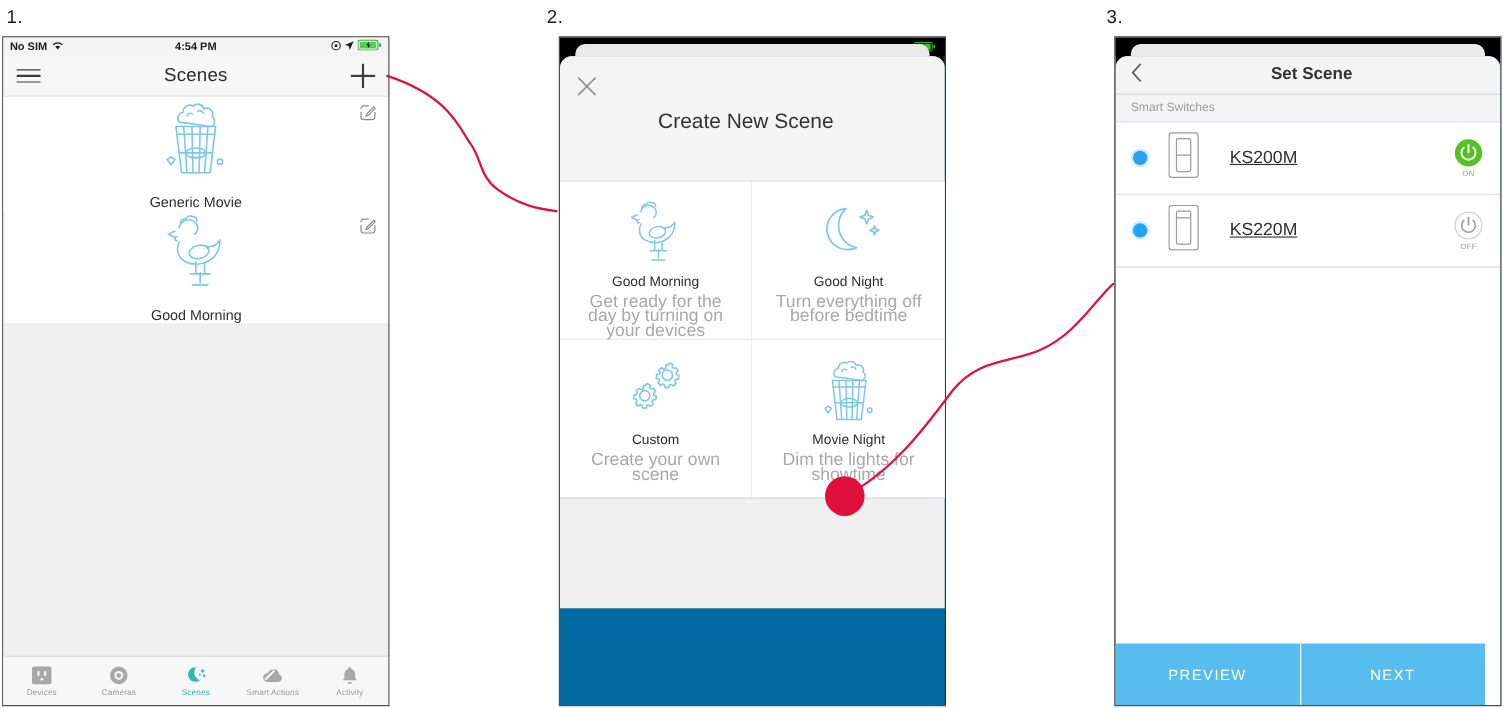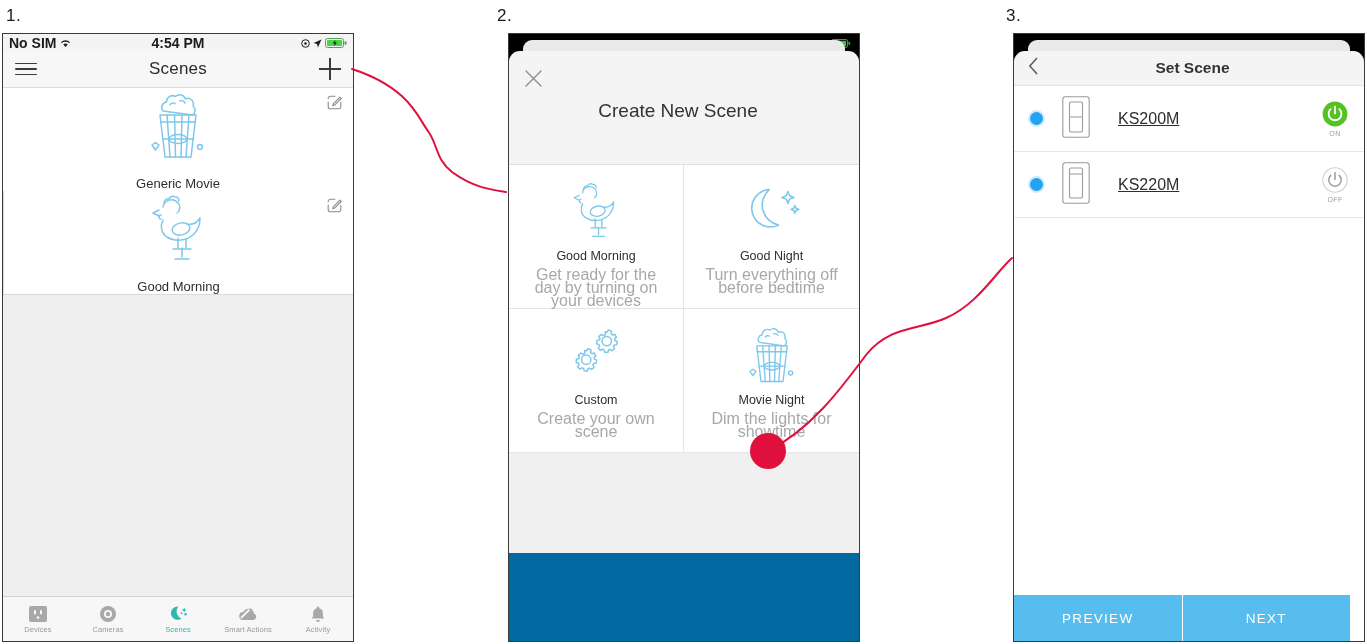--- a/index.html
+++ b/index.html
@@ -37,21 +37,21 @@
   }
 
   
   #phone1 { left: 2px; top: 33px; width: 352px; height: 609px; }
   .statusbar1 {
     height: 17px;
     background: #f4f4f4;
     display: flex;
     align-items: center;
     padding: 0 6px;
-    font-size: 14px;
+    font-size: 10px;
     font-weight: bold;
     color: #1b1b1b;
     box-sizing: border-box;
   }
   .sb-left { display: flex; align-items: center; gap: 4px; flex: 1; }
   .sb-center { flex: 1; text-align: center; }
   .sb-right { flex: 1; display: flex; align-items: center; justify-content: flex-end; gap: 3px; }
   .navbar1 {
     height: 37px;
     background: #f7f7f7;
@@ -246,21 +246,21 @@
     flex: 0 0 auto;
     cursor: pointer;
   }
   .dev-thumb { margin-left: 19px; flex: 0 0 auto; cursor: pointer; }
   .dev-name { margin-left: 28px; font-size: 16px; color: #2e2e2e; flex: 1; text-decoration: underline; }
   .pwr-wrap { display: flex; flex-direction: column; align-items: center; gap: 3px; cursor: pointer; }
   .pwr-lbl { font-size: 7px; color: #9b9b9b; letter-spacing: 0.4px; }
   .list-filler { background: #fff; flex: 1; }
   .btnbar {
     position: absolute; left: 0; right: 14px; bottom: 0;
-    height: 46px;
+    height: 56px;
     display: flex;
     background: #57bdee;
   }
   .btnbar .bbtn {
     flex: 1;
     display: flex; align-items: center; justify-content: center;
     color: #fff;
     font-size: 13.5px;
     letter-spacing: 1.3px;
     cursor: pointer;
@@ -534,20 +534,21 @@
         <div class="navbar3">
           <div class="back-chev">
             <svg width="11" height="18" viewBox="0 0 11 18">
                 <path d="M8.6 1.4 L1.8 9 L8.6 16.6" stroke="#5a5a5a" stroke-width="1.5" fill="none" stroke-linecap="round" stroke-linejoin="round"></path>
               </svg>
           </div>
           <div class="nav-title">Set Scene</div>
           <div style="width:11px;"></div>
         </div>
 
+        <div class="section-hdr">Smart Switches</div>
 
         <div class="dev-row">
           <div class="radio-dot"></div>
           <div class="dev-thumb">
             <svg width="28" height="42" viewBox="0 0 28 42">
                 <rect x="0.8" y="0.8" width="26.4" height="40.4" rx="2.4" stroke="#9a9a9a" stroke-width="1.1" fill="none"></rect>
                 <rect x="7.5" y="6" width="13" height="30" rx="1.6" stroke="#9a9a9a" stroke-width="1.1" fill="none"></rect>
                 <path d="M7.5 21 h13" stroke="#9a9a9a" stroke-width="1.1"></path>
               </svg>
           </div>

